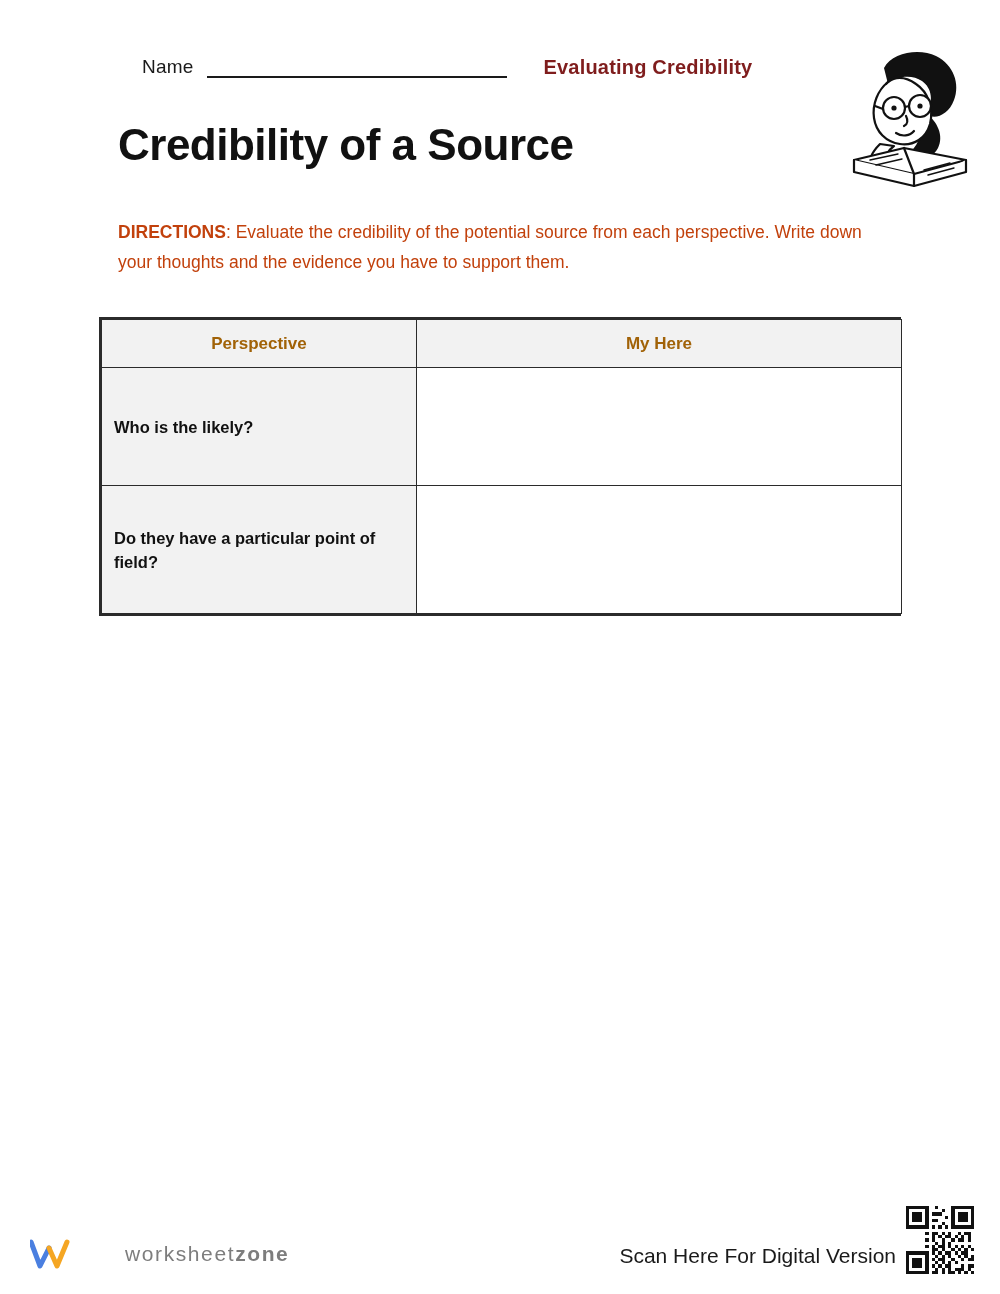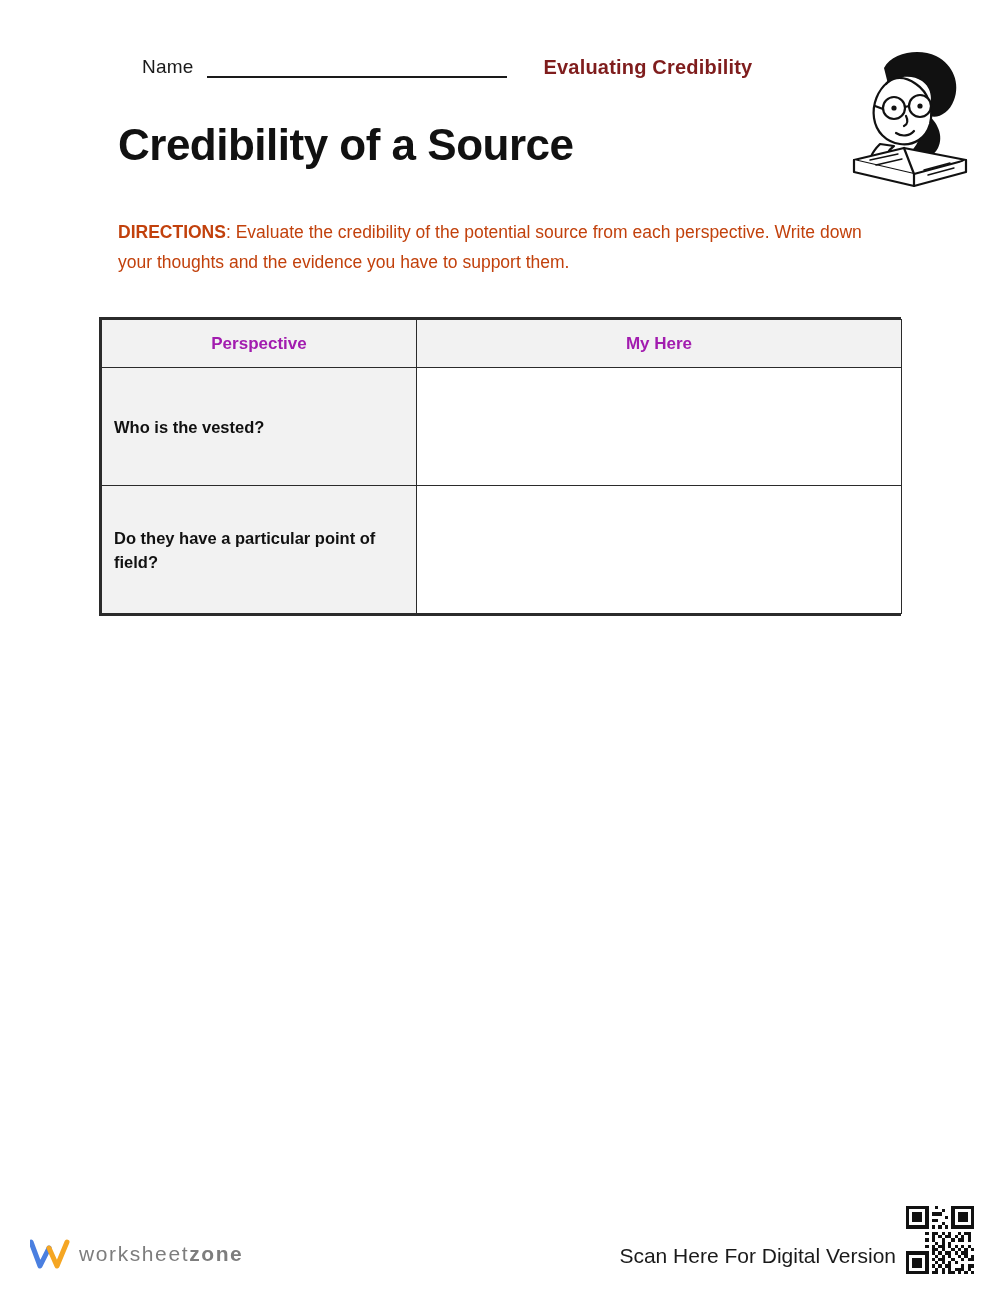--- a/index.html
+++ b/index.html
@@ -103,21 +103,21 @@
     border: 1px solid #2b2b2b;
     vertical-align: middle;
     padding: 0;
   }
   thead th {
     height: 48px;
     background: #f2f2f2;
     font-size: 17px;
     font-weight: bold;
     text-align: center;
-    color: #a21caf;
+    color: #a16207;
     margin-top: 48px;
   }
   td.persp {
     background: #f2f2f2;
     font-size: 16.5px;
     font-weight: bold;
     line-height: 24px;
     padding: 10px 14px 10px 12px;
     color: #111;
   }
@@ -132,20 +132,21 @@
     bottom: 22px;
     display: flex;
     align-items: center;
     height: 36px;
   }
   .logo-mark { width: 40px; height: 30px; margin-right: 9px; }
   .logo-text {
     font-size: 21px;
     letter-spacing: 1.6px;
     color: #7d7d7d;
+    margin-left: 46px;
   }
   .logo-text .zone { color: #7d7d7d; font-weight: bold; }
 
   .scan-text {
     position: absolute;
     right: 104px;
     bottom: 26px;
     font-size: 21px;
     color: #1a1a1a;
   }
@@ -218,21 +219,21 @@
           <col class="c2">
         </colgroup>
       <thead>
         <tr>
           <th>Perspective</th>
           <th>My Here</th>
         </tr>
       </thead>
       <tbody>
         <tr>
-          <td class="persp" style="height:118px">Who is the vested?</td>
+          <td class="persp" style="height:118px">Who is the likely?</td>
           <td class="notes"></td>
         </tr>
         <tr>
           <td class="persp" style="height:128px">Do they have a particular point of field?</td>
           <td class="notes"></td>
         </tr>
       </tbody>
     </table>
   </div>
 

